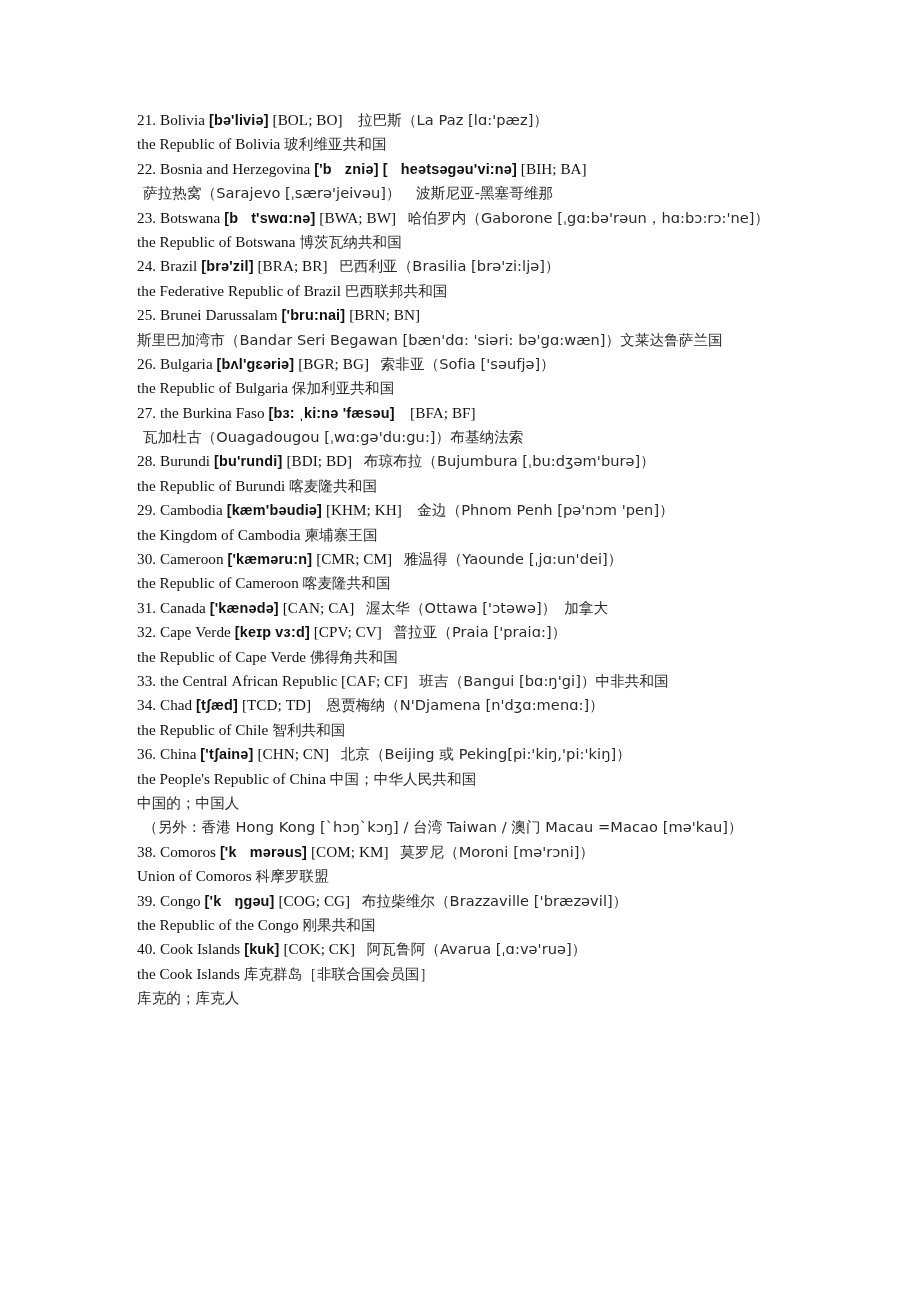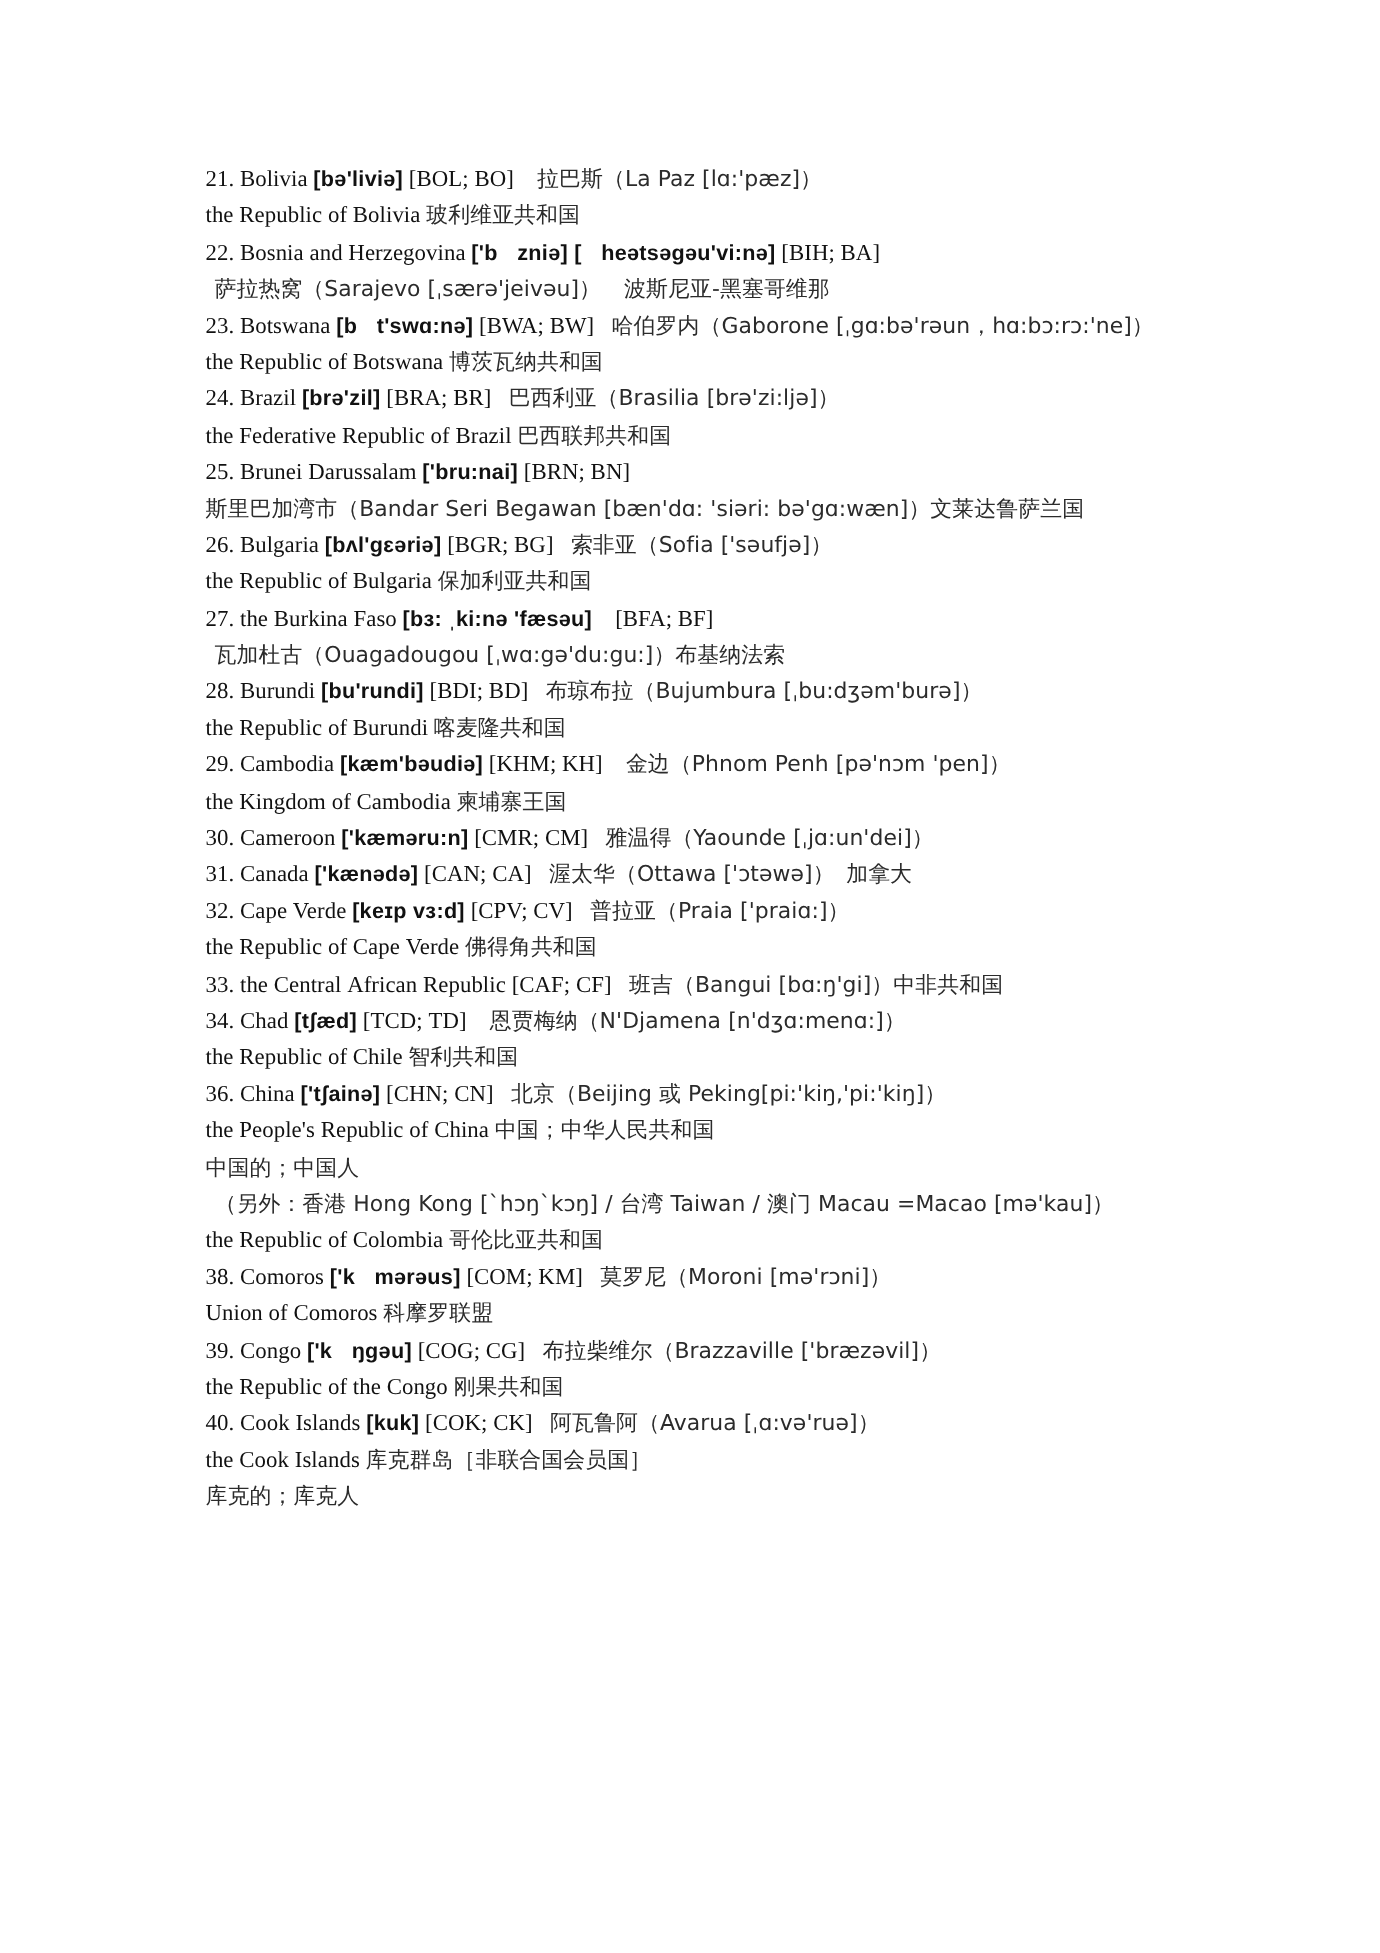--- a/index.html
+++ b/index.html
@@ -74,31 +74,31 @@
       <div class="line"><span class="cn">斯里巴加湾市（Bandar&nbsp;Seri&nbsp;Begawan&nbsp;[bæn'dɑ:&nbsp;'siəri:&nbsp;bə'gɑ:wæn]）文莱达鲁萨兰国</span></div>
       <div class="line"><span>26.&nbsp;Bulgaria&nbsp;</span><span class="ipa">[bʌl'gɛəriə]</span><span>&nbsp;[BGR;&nbsp;BG]</span><span>&nbsp;&nbsp;&nbsp;</span><span class="cn">索非亚（Sofia&nbsp;['səufjə]）</span></div>
       <div class="line"><span>the&nbsp;Republic&nbsp;of&nbsp;Bulgaria&nbsp;</span><span class="cn">保加利亚共和国</span></div>
       <div class="line"><span>27.&nbsp;the&nbsp;Burkina&nbsp;Faso&nbsp;</span><span class="ipa">[bɜ:&nbsp;ˌki:nə&nbsp;'fæsəu]</span><span>&nbsp;&nbsp;&nbsp;&nbsp;[BFA;&nbsp;BF]</span></div>
       <div class="line indent1"><span class="cn">瓦加杜古（Ouagadougou&nbsp;[ˌwɑ:gə'du:gu:]）布基纳法索</span></div>
       <div class="line"><span>28.&nbsp;Burundi&nbsp;</span><span class="ipa">[bu'rundi]</span><span>&nbsp;[BDI;&nbsp;BD]</span><span>&nbsp;&nbsp;&nbsp;</span><span class="cn">布琼布拉（Bujumbura&nbsp;[ˌbu:dʒəm'burə]）</span></div>
       <div class="line"><span>the&nbsp;Republic&nbsp;of&nbsp;Burundi&nbsp;</span><span class="cn">喀麦隆共和国</span></div>
       <div class="line"><span>29.&nbsp;Cambodia&nbsp;</span><span class="ipa">[kæm'bəudiə]</span><span>&nbsp;[KHM;&nbsp;KH]</span><span>&nbsp;&nbsp;&nbsp;&nbsp;</span><span class="cn">金边（Phnom&nbsp;Penh&nbsp;[pə'nɔm&nbsp;'pen]）</span></div>
       <div class="line"><span>the&nbsp;Kingdom&nbsp;of&nbsp;Cambodia&nbsp;</span><span class="cn">柬埔寨王国</span></div>
       <div class="line"><span>30.&nbsp;Cameroon&nbsp;</span><span class="ipa">['kæməru:n]</span><span>&nbsp;[CMR;&nbsp;CM]</span><span>&nbsp;&nbsp;&nbsp;</span><span class="cn">雅温得（Yaounde&nbsp;[ˌjɑ:un'dei]）</span></div>
+      <div class="line"><span>the&nbsp;Republic&nbsp;of&nbsp;Cameroon&nbsp;</span><span class="cn">喀麦隆共和国</span></div>
       <div class="line"><span>31.&nbsp;Canada&nbsp;</span><span class="ipa">['kænədə]</span><span>&nbsp;[CAN;&nbsp;CA]</span><span>&nbsp;&nbsp;&nbsp;</span><span class="cn">渥太华（Ottawa&nbsp;['ɔtəwə]）</span><span>&nbsp;&nbsp;</span><span class="cn">加拿大</span></div>
       <div class="line"><span>32.&nbsp;Cape&nbsp;Verde&nbsp;</span><span class="ipa">[keɪp&nbsp;vɜ:d]</span><span>&nbsp;[CPV;&nbsp;CV]</span><span>&nbsp;&nbsp;&nbsp;</span><span class="cn">普拉亚（Praia&nbsp;['praiɑ:]）</span></div>
       <div class="line"><span>the&nbsp;Republic&nbsp;of&nbsp;Cape&nbsp;Verde&nbsp;</span><span class="cn">佛得角共和国</span></div>
       <div class="line"><span>33.&nbsp;the&nbsp;Central&nbsp;African&nbsp;Republic&nbsp;[CAF;&nbsp;CF]</span><span>&nbsp;&nbsp;&nbsp;</span><span class="cn">班吉（Bangui&nbsp;[bɑ:ŋ'gi]）中非共和国</span></div>
       <div class="line"><span>34.&nbsp;Chad&nbsp;</span><span class="ipa">[tʃæd]</span><span>&nbsp;[TCD;&nbsp;TD]</span><span>&nbsp;&nbsp;&nbsp;&nbsp;</span><span class="cn">恩贾梅纳（N'Djamena&nbsp;[n'dʒɑ:menɑ:]）</span></div>
       <div class="line"><span>the&nbsp;Republic&nbsp;of&nbsp;Chile&nbsp;</span><span class="cn">智利共和国</span></div>
       <div class="line"><span>36.&nbsp;China&nbsp;</span><span class="ipa">['tʃainə]</span><span>&nbsp;[CHN;&nbsp;CN]</span><span>&nbsp;&nbsp;&nbsp;</span><span class="cn">北京（Beijing&nbsp;或&nbsp;Peking[pi:'kiŋ,'pi:'kiŋ]）</span></div>
       <div class="line"><span>the&nbsp;People's&nbsp;Republic&nbsp;of&nbsp;China&nbsp;</span><span class="cn">中国；中华人民共和国</span></div>
       <div class="line"><span class="cn">中国的；中国人</span></div>
       <div class="line indent1"><span class="cn">（另外：香港&nbsp;Hong&nbsp;Kong&nbsp;[`hɔŋ`kɔŋ]&nbsp;/&nbsp;台湾&nbsp;Taiwan&nbsp;/&nbsp;澳门&nbsp;Macau&nbsp;=Macao&nbsp;[mə'kau]）</span></div>
-      <div class="line"><span>the&nbsp;Republic&nbsp;of&nbsp;Colombia&nbsp;</span><span class="cn">哥伦比亚共和国</span></div>
       <div class="line"><span>38.&nbsp;Comoros&nbsp;</span><span class="ipa">['k</span><span class="gap">&nbsp;</span><span class="ipa">mərəus]</span><span>&nbsp;[COM;&nbsp;KM]</span><span>&nbsp;&nbsp;&nbsp;</span><span class="cn">莫罗尼（Moroni&nbsp;[mə'rɔni]）</span></div>
       <div class="line"><span>Union&nbsp;of&nbsp;Comoros&nbsp;</span><span class="cn">科摩罗联盟</span></div>
       <div class="line"><span>39.&nbsp;Congo&nbsp;</span><span class="ipa">['k</span><span class="gap">&nbsp;</span><span class="ipa">ŋgəu]</span><span>&nbsp;[COG;&nbsp;CG]</span><span>&nbsp;&nbsp;&nbsp;</span><span class="cn">布拉柴维尔（Brazzaville&nbsp;['bræzəvil]）</span></div>
       <div class="line"><span>the&nbsp;Republic&nbsp;of&nbsp;the&nbsp;Congo&nbsp;</span><span class="cn">刚果共和国</span></div>
       <div class="line"><span>40.&nbsp;Cook&nbsp;Islands&nbsp;</span><span class="ipa">[kuk]</span><span>&nbsp;[COK;&nbsp;CK]</span><span>&nbsp;&nbsp;&nbsp;</span><span class="cn">阿瓦鲁阿（Avarua&nbsp;[ˌɑ:və'ruə]）</span></div>
       <div class="line"><span>the&nbsp;Cook&nbsp;Islands&nbsp;</span><span class="cn">库克群岛［非联合国会员国］</span></div>
       <div class="line"><span class="cn">库克的；库克人</span></div>
       <div class="line blank"></div>
     </div>
 </div>

